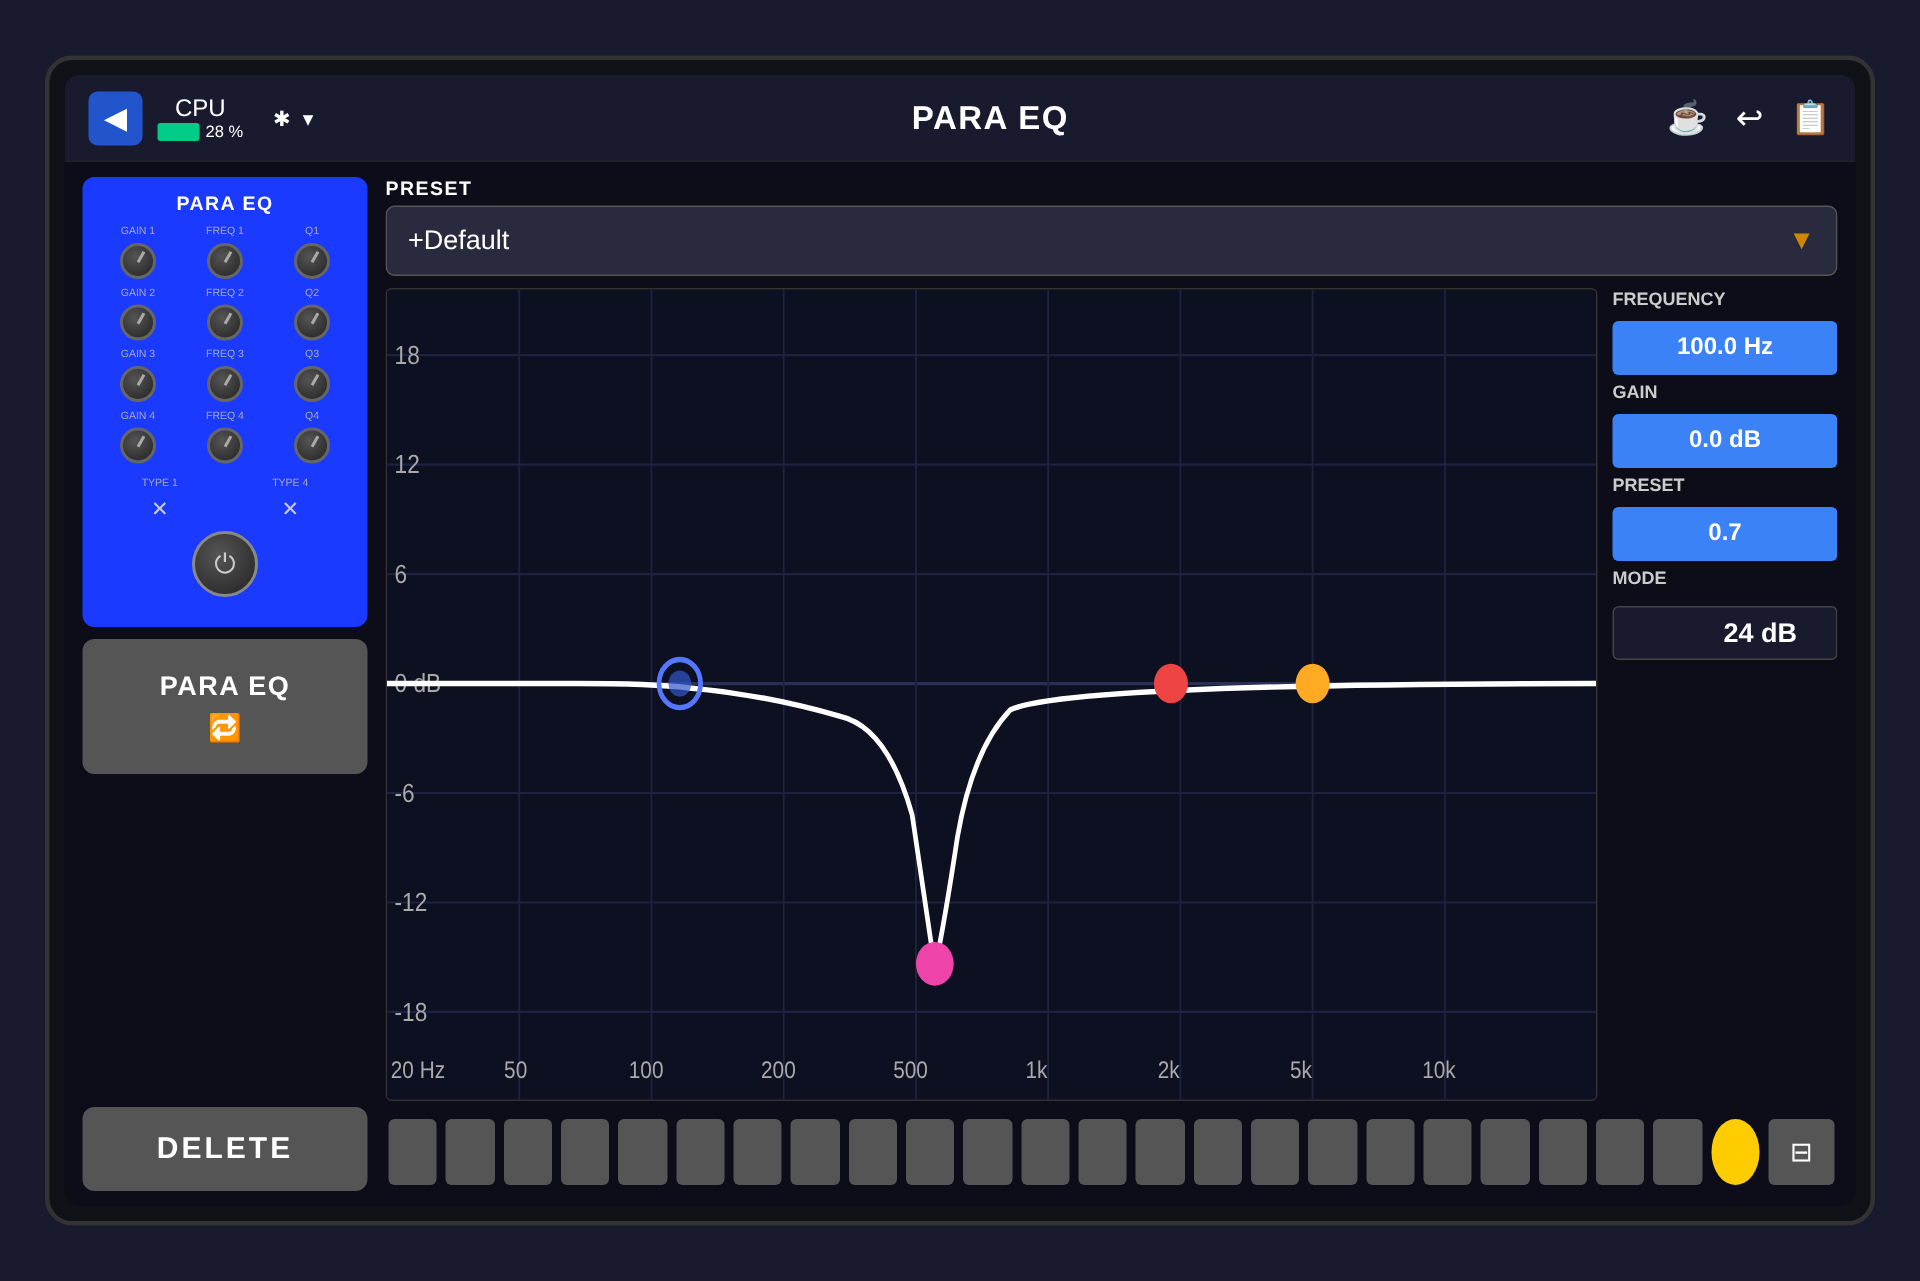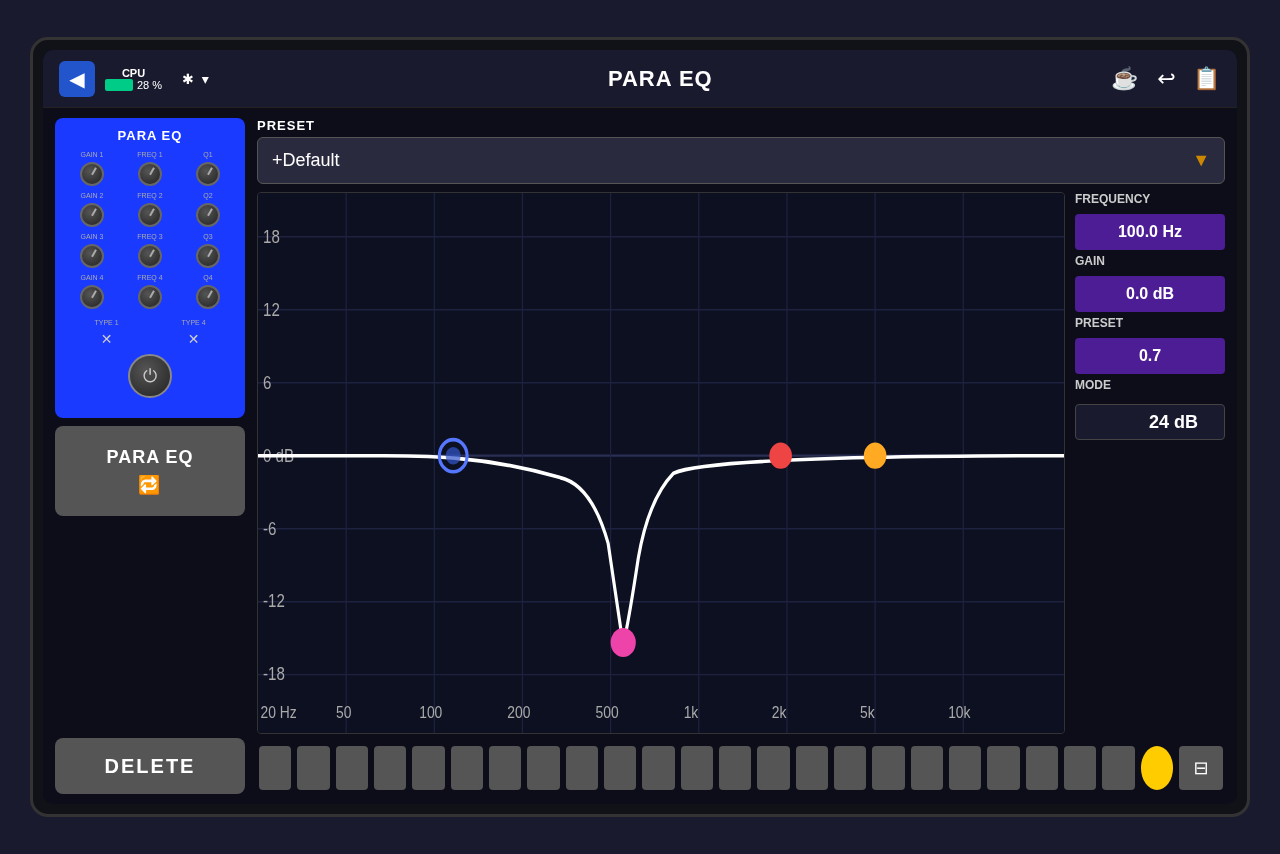--- a/index.html
+++ b/index.html
@@ -56,22 +56,22 @@
     }
     .cpu-section {
       display: flex;
       flex-direction: column;
       align-items: center;
       margin-left: 10px;
       margin-right: 16px;
     }
     .cpu-label {
       color: white;
-      font-size: 11px;
-      font-weight: bold;
+      font-size: 16px;
+      font-weight: normal;
     }
     .cpu-bar-container {
       display: flex;
       align-items: center;
       gap: 4px;
     }
     .cpu-bar {
       width: 28px;
       height: 12px;
       background: #00cc88;
@@ -326,21 +326,21 @@
       display: flex;
       flex-direction: column;
       gap: 8px;
     }
     .param-label {
       color: #ccc;
       font-size: 12px;
       font-weight: bold;
     }
     .param-value-box {
-      background: #4c1d95;
+      background: #3b82f6;
       border-radius: 4px;
       height: 36px;
       display: flex;
       align-items: center;
       justify-content: center;
       cursor: pointer;
     }
     .param-value-text {
       color: white;
       font-size: 16px;

